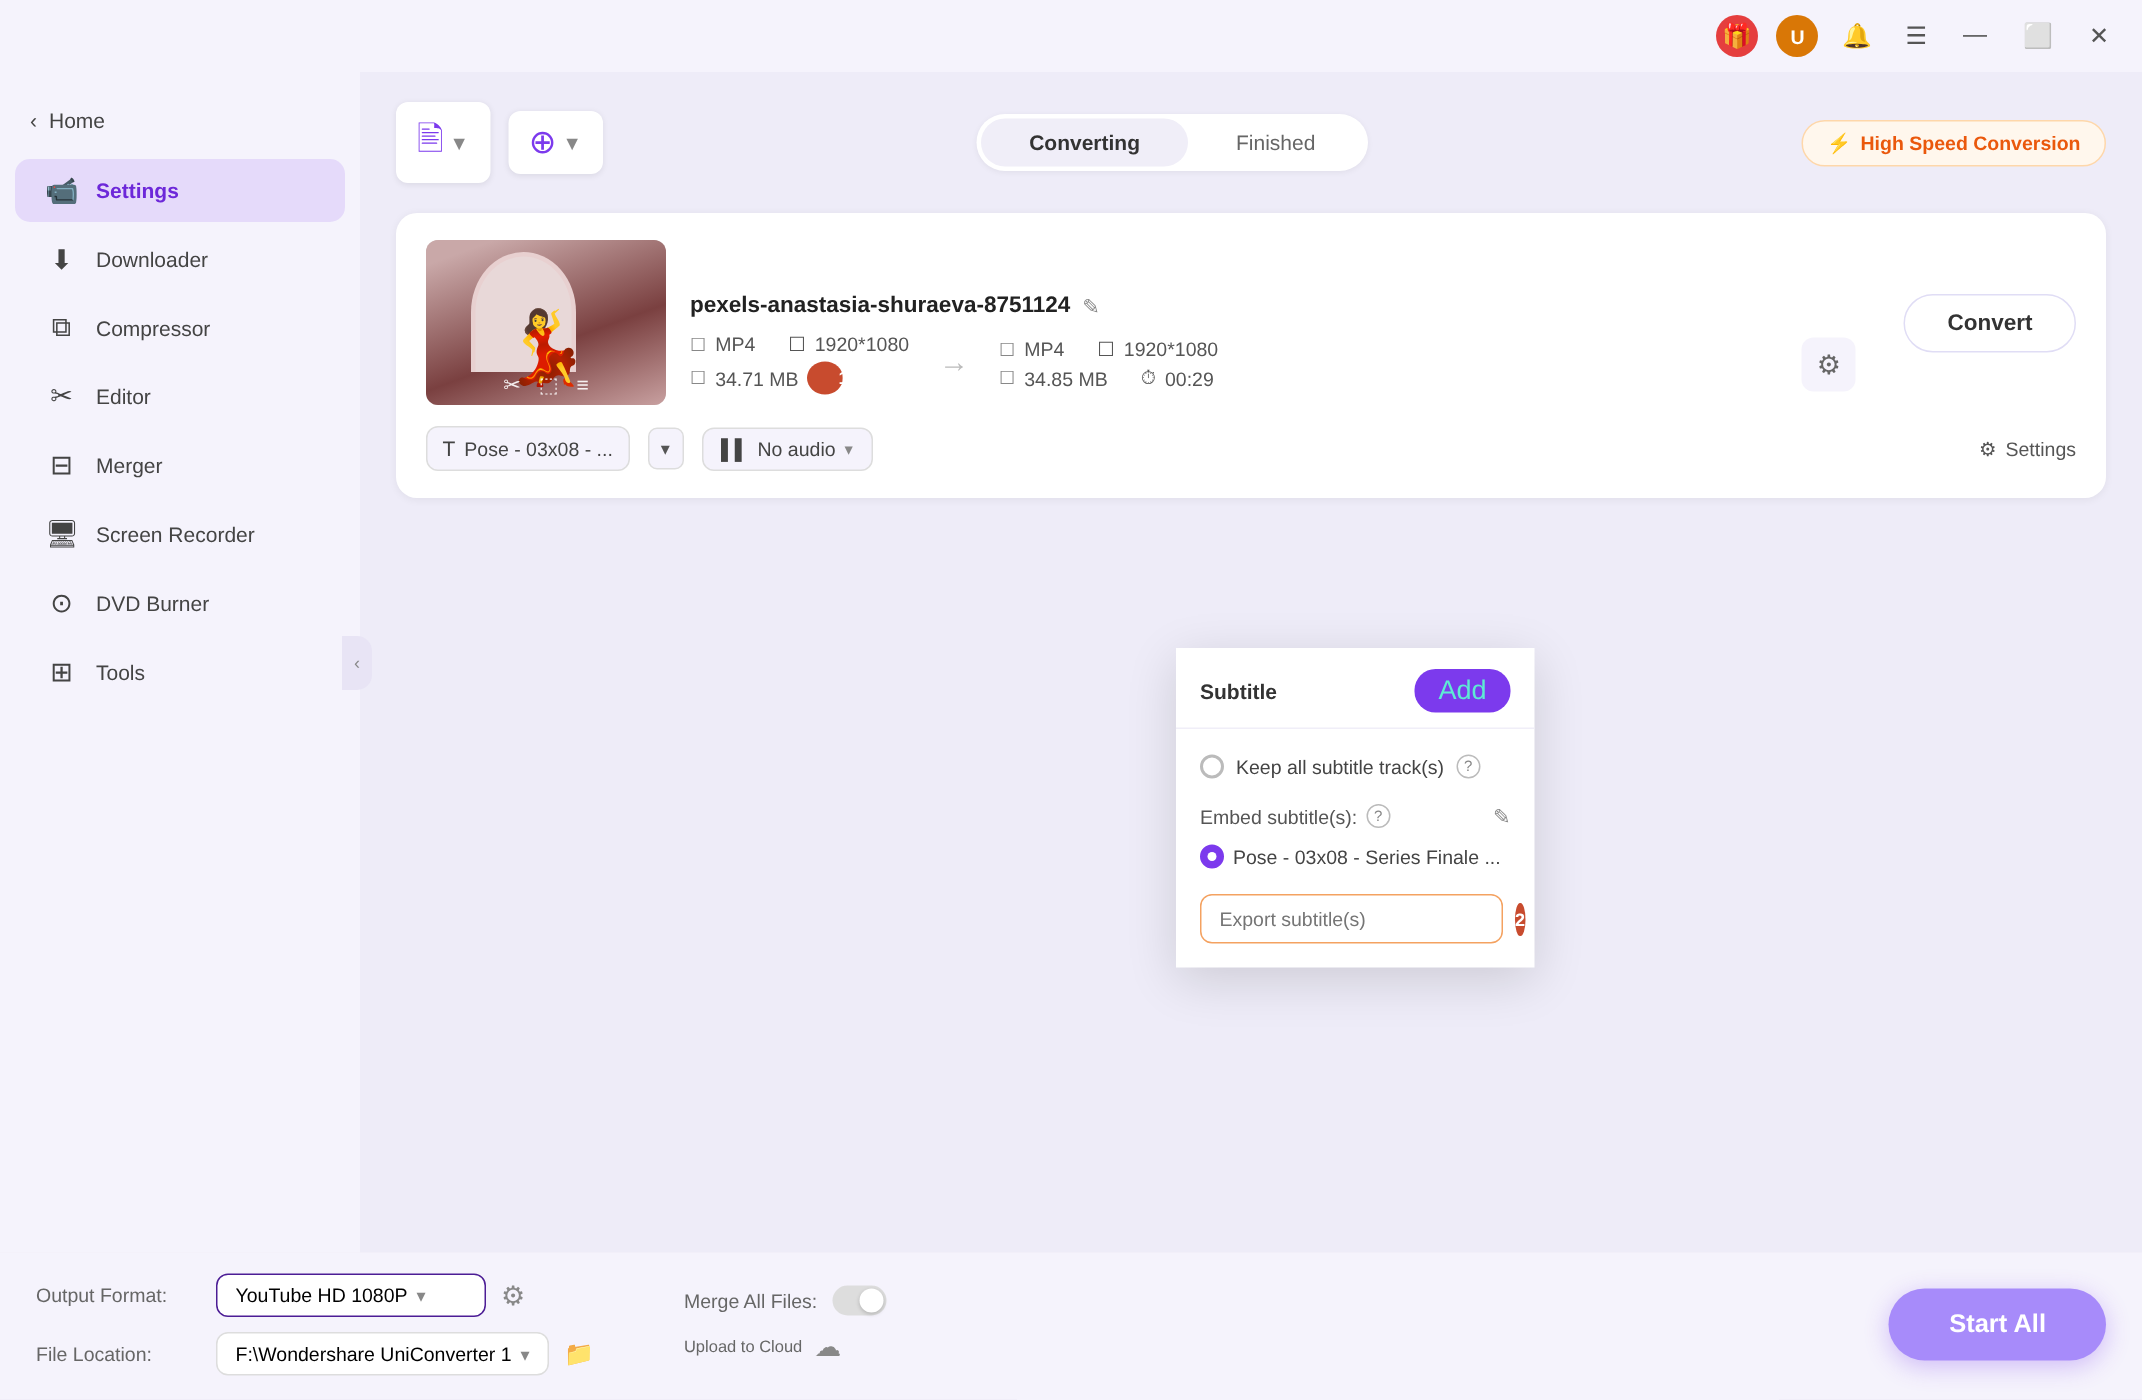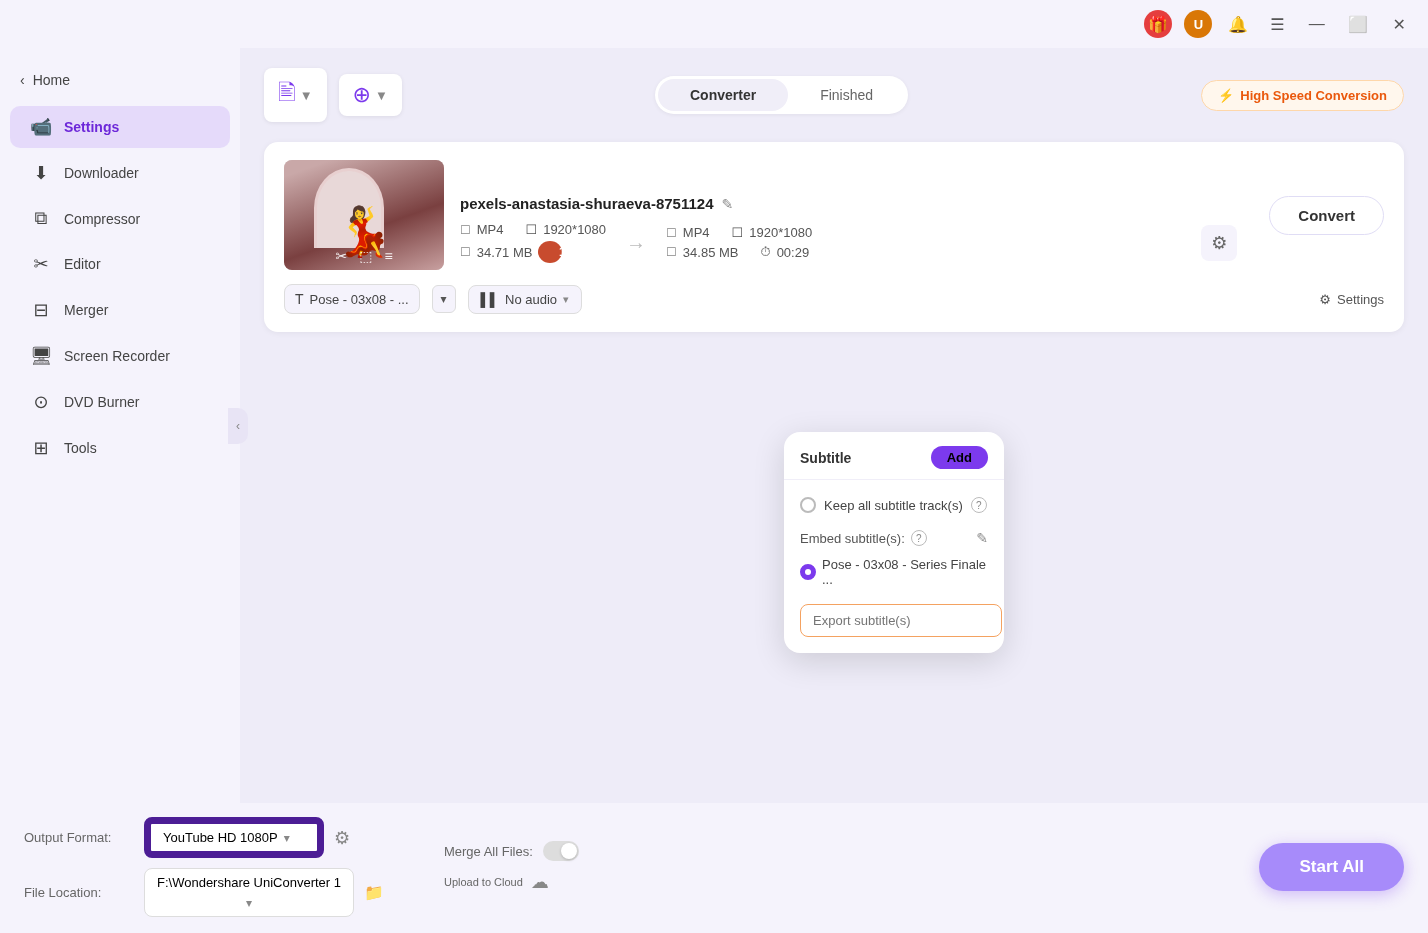--- a/index.html
+++ b/index.html
@@ -308,43 +308,43 @@
       font-size: 13px;
       color: #555;
       cursor: pointer;
     }
 
     
     .dropdown-popup {
       position: absolute;
       top: 290px;
       left: 520px;
-      width: 220px;
-      background: white;
-      border-radius: 16px;
+      width: 239px;
+      background: white;
+      border-radius: 0;
       box-shadow: 0 8px 32px rgba(0,0,0,0.14);
       z-index: 100;
       overflow: hidden;
     }
     .dropdown-header {
       display: flex; align-items: center; justify-content: space-between;
       padding: 14px 16px 10px 16px;
       border-bottom: 1px solid #f0eef8;
     }
     .dropdown-title {
       font-size: 14px; font-weight: 600; color: #333;
     }
     .add-btn {
       background: #7c3aed;
-      color: #000000;
+      color: #5eead4;
       border: none;
       border-radius: 14px;
       padding: 4px 16px;
-      font-size: 13px;
-      font-weight: 700;
+      font-size: 18px;
+      font-weight: 400;
       cursor: pointer;
     }
     .dropdown-body { padding: 10px 16px; }
     .radio-item {
       display: flex; align-items: center; gap: 8px;
       padding: 7px 0;
       font-size: 13px; color: #444;
       cursor: pointer;
     }
     .radio-circle {
@@ -412,39 +412,38 @@
       display: flex;
       align-items: center;
       gap: 20px;
       flex-shrink: 0;
     }
     .bottom-left { display: flex; flex-direction: column; gap: 10px; }
     .bottom-row { display: flex; align-items: center; gap: 10px; }
     .bottom-label { font-size: 13px; color: #666; min-width: 110px; }
     .format-select {
       background: white;
-      border: 7px solid #4c1d95;
+      border: 1px solid #4c1d95;
       border-radius: 8px;
       padding: 6px 12px;
       font-size: 13px;
       cursor: pointer;
       display: flex; align-items: center; gap: 6px;
       min-width: 180px;
     }
     .format-chevron { color: #888; font-size: 12px; }
     .location-select {
       background: white;
       border: 1px solid #ddd;
       border-radius: 8px;
       padding: 6px 12px;
       font-size: 13px;
       cursor: pointer;
       display: flex; align-items: center; gap: 6px;
       min-width: 200px;
-      flex-direction: column;
     }
     .folder-icon { font-size: 16px; color: #888; cursor: pointer; }
     .merge-row { display: flex; align-items: center; gap: 10px; }
     .merge-label { font-size: 13px; color: #666; }
     .toggle {
       width: 36px; height: 20px;
       background: #ddd;
       border-radius: 10px;
       position: relative;
       cursor: pointer;
@@ -564,21 +563,21 @@
       <button class="toolbar-btn">
         <span style="color:#7c3aed;">🖹</span>
         <span class="chevron">▼</span>
       </button>
       <button class="toolbar-btn">
         <span style="color:#7c3aed;">⊕</span>
         <span class="chevron">▼</span>
       </button>
 
       <div class="tab-bar">
-        <div class="tab active">Converter</div>
+        <div class="tab active">Converting</div>
         <div class="tab">Finished</div>
       </div>
 
       <button class="high-speed-btn">
         <span>⚡</span>
         <span>High Speed Conversion</span>
       </button>
     </div>
 
     <div class="file-card">

